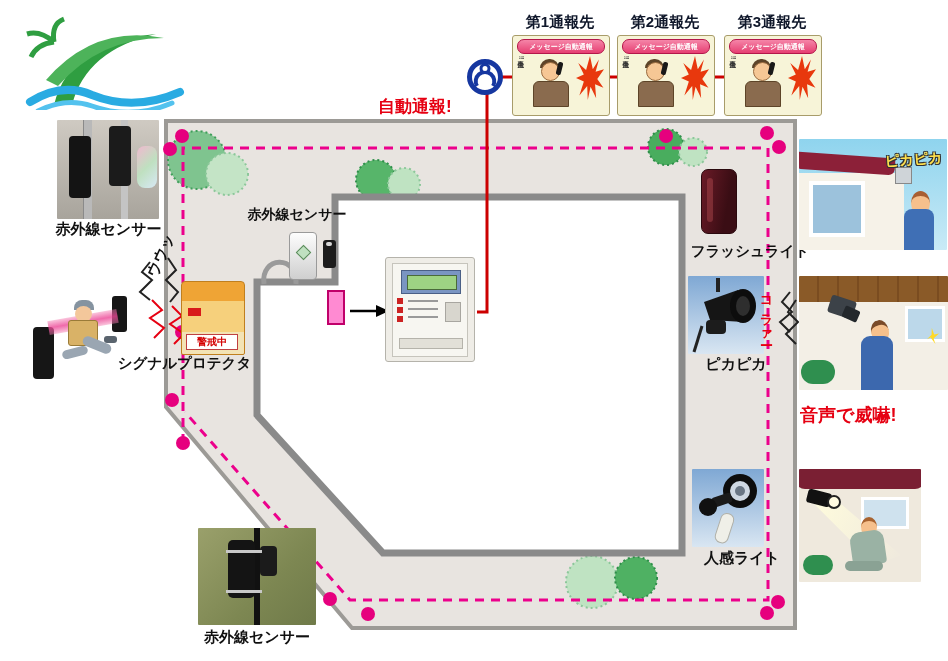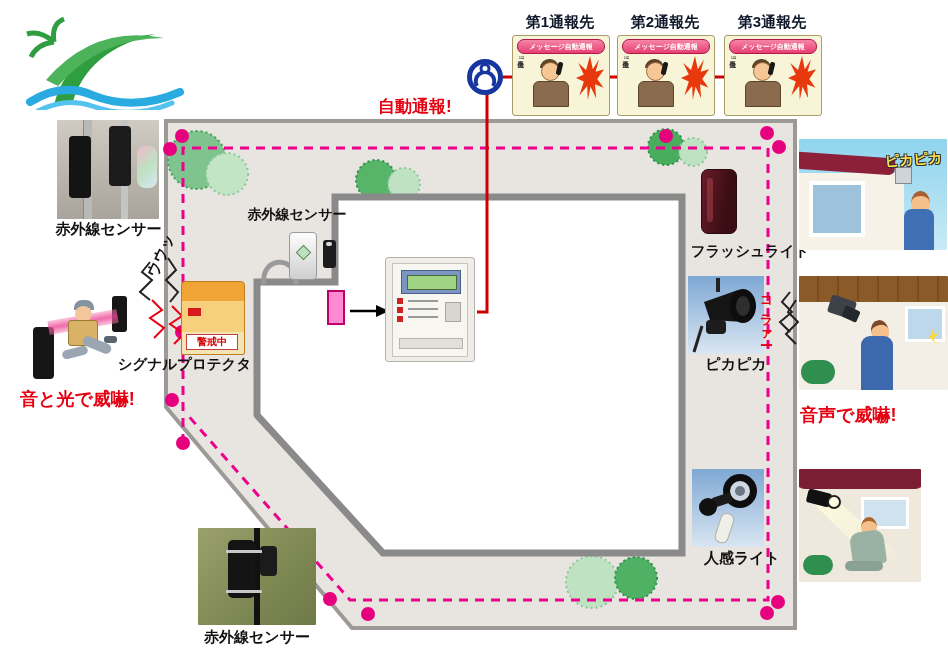--- a/index.html
+++ b/index.html
@@ -172,22 +172,21 @@
     <div class="abs" style="left:26px;top:48px;width:30px;height:10px;background:#9aa6b2;border-radius:5px;transform:rotate(22deg);"></div>
     <div class="abs" style="left:6px;top:56px;width:26px;height:9px;background:#9aa6b2;border-radius:5px;transform:rotate(-14deg);"></div>
     <div class="abs" style="left:48px;top:44px;width:13px;height:7px;background:#5a646e;border-radius:3px;"></div>
   </div>
   <div class="abs" style="left:138px;top:246px;font-size:15px;font-weight:bold;color:#111;transform:rotate(-65deg);">ウウッ</div>
 
   <div class="abs" style="left:181px;top:281px;width:62px;height:72px;background:linear-gradient(180deg,#efa435 0 26%,#f6d07c 26% 70%,#f3e3b5 70%);border:1px solid #c07f1e;border-radius:4px 4px 2px 2px;">
     <div class="abs" style="left:6px;top:26px;width:13px;height:8px;background:#d81a1a;"></div>
     <div class="abs" style="left:4px;bottom:4px;width:50px;height:14px;background:#fff;border:1px solid #c04040;color:#d40000;font-size:10px;font-weight:bold;text-align:center;line-height:14px;">警戒中</div>
   </div>
-  <div class="abs lbl" style="left:102px;top:356px;width:165px;font-size:14.5px;">シグナルプロテクタ</div>
-  <div class="abs callout" style="left:20px;top:387px;">音と光で威嚇!</div>
+  <div class="abs lbl" style="left:102px;top:356px;width:165px;font-size:14.5px;font-family:Liberation Mono, monospace;">シグナルプロテクタ</div>
 
   <div class="abs lbl" style="left:247px;top:206px;width:100px;">赤外線センサー</div>
   <div class="abs" style="left:289px;top:232px;width:52px;height:48px;">
     <div class="abs" style="left:0;top:0;width:26px;height:46px;background:linear-gradient(#fdfdfd,#cfcfcf);border:1px solid #9a9a9a;border-radius:4px;">
       <div class="abs" style="left:8px;top:14px;width:9px;height:9px;background:#bfe0c0;border:1px solid #5a8a5a;transform:rotate(45deg);"></div>
     </div>
     <div class="abs" style="left:34px;top:8px;width:13px;height:28px;background:#1c1c1c;border-radius:3px;">
       <div class="abs" style="left:3px;top:2px;width:6px;height:4px;background:#d8d8d8;border-radius:2px;"></div>
     </div>
   </div>

